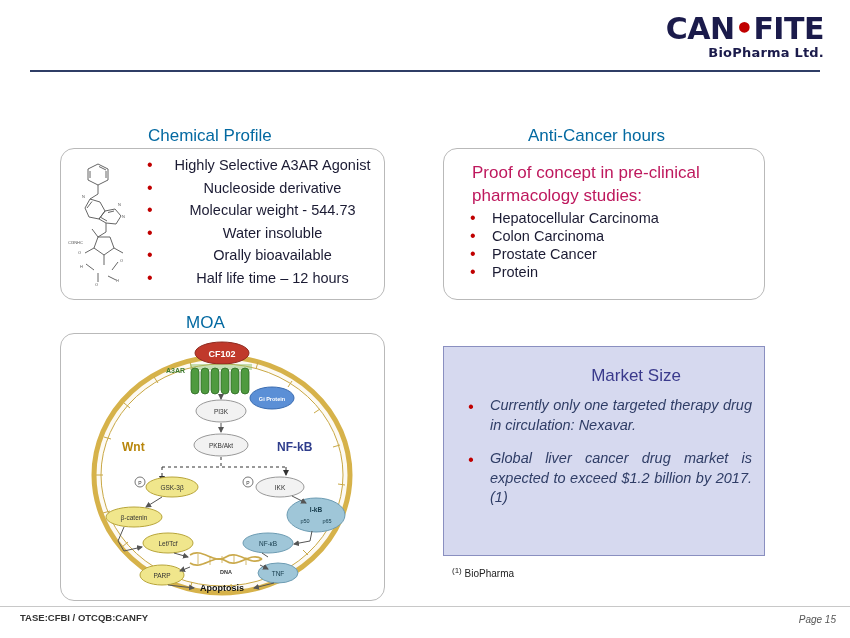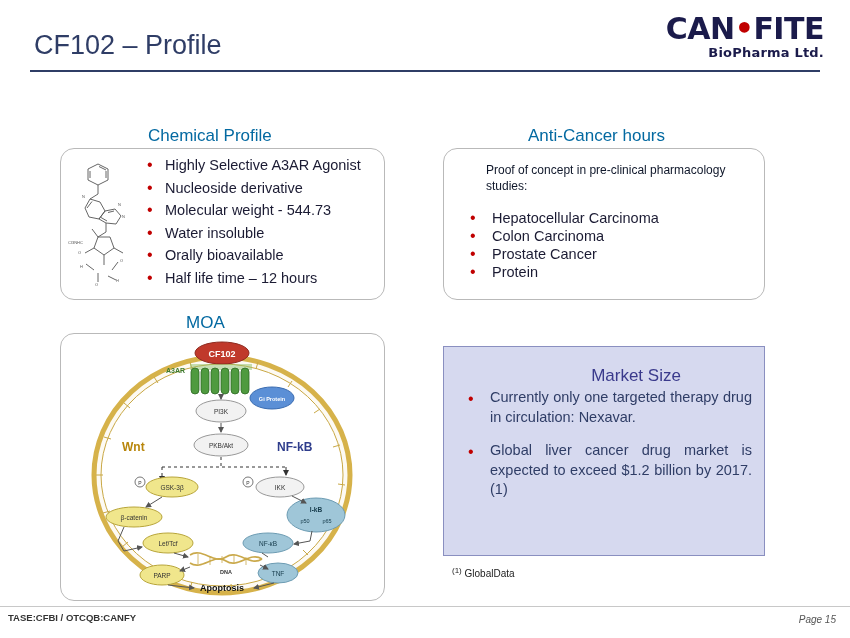--- a/index.html
+++ b/index.html
@@ -101,29 +101,30 @@
     position: absolute;
     left: 2px; top: -1px;
     color: #c00000;
     font-size: 16px;
   }
 
   #chem-list {
     position: absolute;
     left: 145px; top: 157px;
     width: 235px;
+    text-align: center;
   }
   #chem-list li { margin-bottom: 6.5px; }
 
   #anti-intro {
     position: absolute;
-    left: 486px; top: 162px;
+    left: 472px; top: 162px;
     width: 280px;
-    font-size: 12px;
-    color: #0f172a;
+    font-size: 17px;
+    color: #be185d;
     line-height: 1.35;
   }
   #anti-list {
     position: absolute;
     left: 466px; top: 210px;
     width: 270px;
   }
   #anti-list li {
     padding-left: 26px;
     margin-bottom: 2px;
@@ -134,22 +135,23 @@
   #market-title {
     position: absolute;
     left: 443px; top: 366px;
     width: 386px;
     text-align: center;
     font-size: 17px;
     color: #3a3a8c;
   }
   #market-list {
     position: absolute;
-    left: 462px; top: 388px;
+    left: 462px; top: 396px;
     width: 290px;
+    font-style: italic;
   }
   #market-list li {
     padding-left: 28px;
     margin-bottom: 14px;
     color: #2f3d66;
     font-size: 14.5px;
     text-align: justify;
     line-height: 1.35;
   }
   #market-list li::before { left: 6px; top: 0px; }
@@ -163,21 +165,21 @@
 
   
   .footer-line {
     position: absolute;
     left: 0; top: 606px;
     width: 850px; height: 1px;
     background: #c8c8c8;
   }
   #footer-left {
     position: absolute;
-    left: 8px; top: 612px;
+    left: 20px; top: 612px;
     font-size: 9.5px;
     color: #333;
     font-weight: bold;
   }
   #footer-right {
     position: absolute;
     right: 14px; top: 614px;
     font-size: 10px;
     color: #555;
     font-style: italic;
@@ -203,21 +205,20 @@
 </head>
 <body>
 
 <div class="slide">
 
   <div class="logo">
     <div class="logo-main">CAN<span class="dot">•</span>FITE</div>
     <div class="logo-sub">BioPharma Ltd.</div>
   </div>
 
-  <div class="title">CF102 – Profile</div>
   <div class="header-rule"></div>
 
   <div class="sec-head" id="head-chem">Chemical Profile</div>
   <div class="sec-head" id="head-anti">Anti-Cancer hours</div>
   <div class="sec-head" id="head-moa">MOA</div>
 
   <div class="box" id="box-chem"></div>
   <div class="box" id="box-anti"></div>
   <div class="box" id="box-moa"></div>
   <div class="box" id="box-market"></div>
@@ -279,21 +280,21 @@
     <li>Colon Carcinoma</li>
     <li>Prostate Cancer</li>
     <li>Protein</li>
   </ul>
 
   <div id="market-title">Market Size</div>
   <ul class="bul" id="market-list">
     <li>Currently only one targeted therapy drug in circulation: Nexavar.</li>
     <li>Global liver cancer drug market is expected to exceed $1.2 billion by 2017. (1)</li>
   </ul>
-  <div id="market-note"><sup>(1)</sup> <span>GlobalData</span></div>
+  <div id="market-note"><sup>(1)</sup> <span>BioPharma</span></div>
 
   <svg id="moa-diagram" viewBox="0 0 321 264">
     <defs>
       <marker id="arrow" markerWidth="6" markerHeight="6" refX="5" refY="3" orient="auto">
         <path d="M0,0 L6,3 L0,6 z" fill="#555"></path>
       </marker>
       <marker id="arrowd" markerWidth="6" markerHeight="6" refX="5" refY="3" orient="auto">
         <path d="M0,0 L6,3 L0,6 z" fill="#333"></path>
       </marker>
     </defs>

